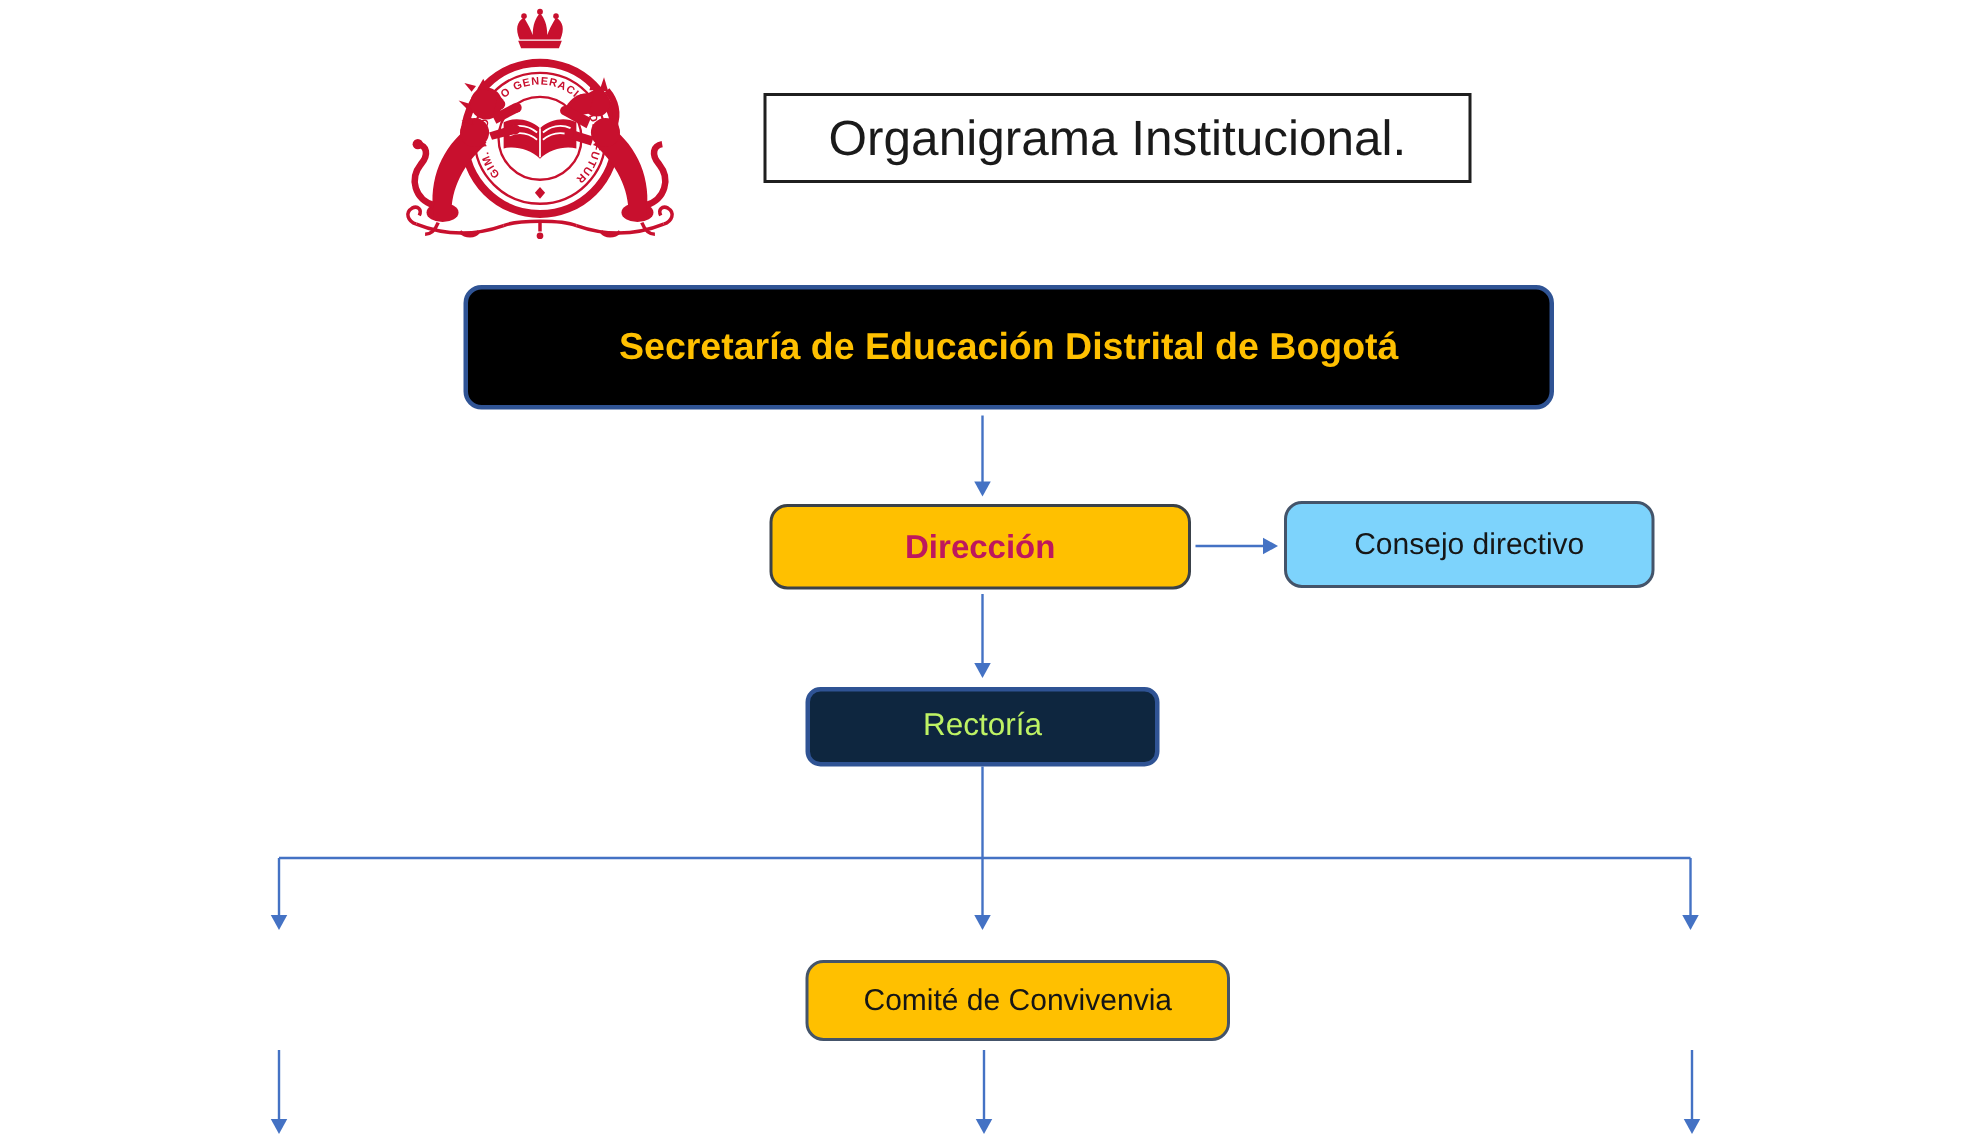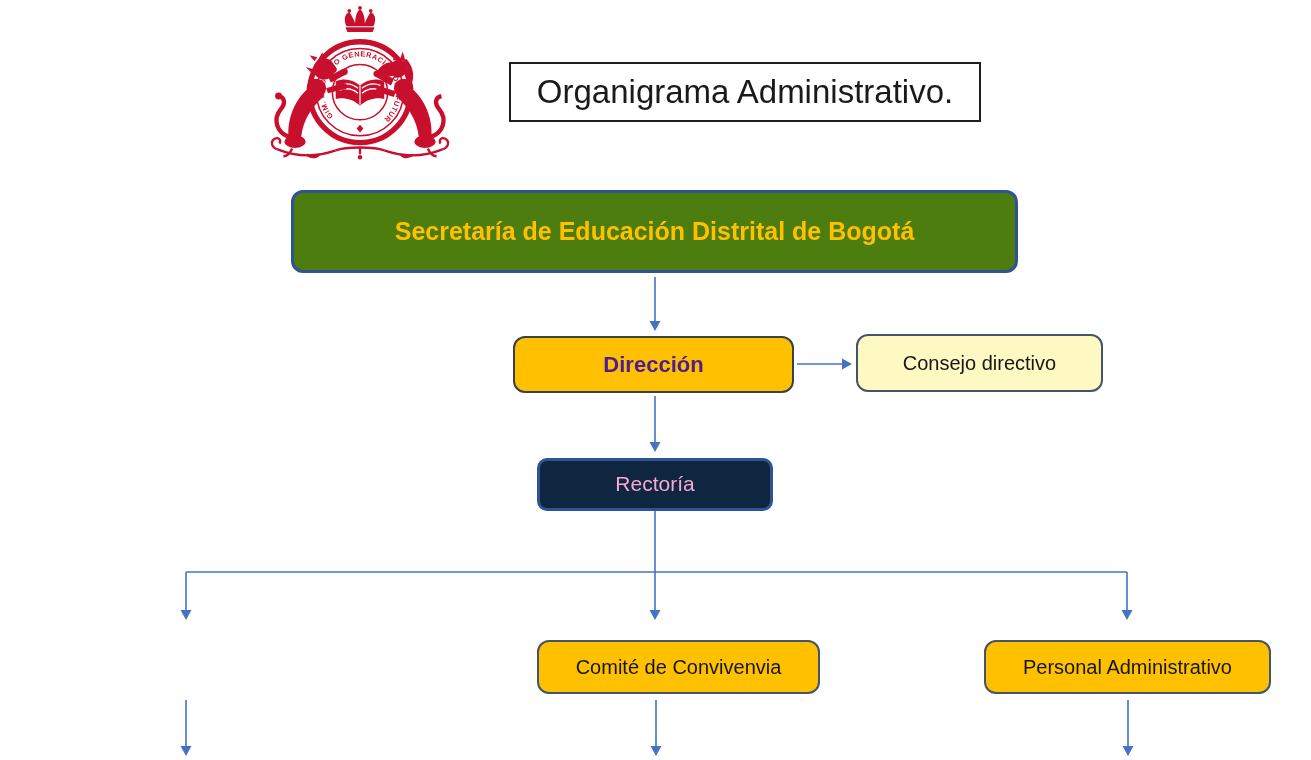--- a/index.html
+++ b/index.html
@@ -8,38 +8,38 @@
     font-family:"Liberation Sans", sans-serif; overflow:hidden;
   }
   .overlay { position:absolute; left:0; top:0; pointer-events:none; }
 
   .node {
     position:absolute; box-sizing:border-box;
     display:flex; align-items:center; justify-content:center;
     text-align:center; line-height:1.15;
   }
   .node-secretaria {
-    left:291px; top:190px; width:727px; height:83px;
-    background:#4d7c0f; border:3px solid #2F5394; border-radius:12px;
+    left:309px; top:190px; width:727px; height:83px;
+    background:#000000; border:3px solid #2F5394; border-radius:12px;
     color:#FFC000; font-size:25px; font-weight:bold;
   }
   .node-direccion {
     left:513px; top:336px; width:281px; height:57px;
     background:#FFC000; border:2.5px solid #3A4149; border-radius:12px;
-    color:#4c1d95; font-size:22px; font-weight:bold;
+    color:#be185d; font-size:22px; font-weight:bold;
   }
   .node-consejo-directivo {
     left:856px; top:334px; width:247px; height:58px;
-    background:#fef9c3; border:2.5px solid #44546A; border-radius:12px;
+    background:#7dd3fc; border:2.5px solid #44546A; border-radius:12px;
     color:#161616; font-size:20px;
   }
   .node-rectoria {
     left:537px; top:458px; width:236px; height:53px;
     background:#0E263F; border:3px solid #2F5394; border-radius:10px;
-    color:#f9a8d4; font-size:21px;
+    color:#bef264; font-size:21px;
   }
   .node-bottom {
     top:640px; height:54px;
     background:#FFC000; border:2.5px solid #44546A; border-radius:12px;
     color:#161616; font-size:20px;
   }
   .node-consejo-academico   { left:43px;  width:287px; }
   .node-comite-convivencia  { left:537px; width:283px; }
   .node-personal-admin      { left:984px; width:287px; }
 
@@ -137,21 +137,21 @@
           <path d="M 115 149 L 115 156"></path>
           <circle cx="115" cy="159" r="2.3" fill="#C8102E" stroke="none"></circle>
           <path d="M 45 150 C 43 155 40 158 36 158"></path>
           <path d="M 185 150 C 187 155 190 158 194 158"></path>
         </g>
       </g>
     </svg>
   </div>
 
   <div class="title-box">
-    <span>Organigrama Administrativo.</span>
+    <span>Organigrama Institucional.</span>
   </div>
 
   <div class="node node-secretaria">
     <span>Secretaría de Educación Distrital de Bogotá</span>
   </div>
 
   <div class="node node-direccion">
     <span>Dirección</span>
   </div>
 
@@ -161,23 +161,20 @@
 
   <div class="node node-rectoria">
     <span>Rectoría</span>
   </div>
 
 
   <div class="node node-bottom node-comite-convivencia">
     <span>Comité de Convivenvia</span>
   </div>
 
-  <div class="node node-bottom node-personal-admin">
-    <span>Personal Administrativo</span>
-  </div>
 
   <svg class="overlay" width="1311" height="760" viewBox="0 0 1311 760">
     <g stroke="#4472C4" stroke-width="1.6" fill="#4472C4">
 
       <line x1="655" y1="277" x2="655" y2="322"></line>
       <polygon points="649.5,321 660.5,321 655,331" stroke="none"></polygon>
 
       <line x1="797" y1="364" x2="843" y2="364"></line>
       <polygon points="842,358.5 842,369.5 852,364" stroke="none"></polygon>
 

